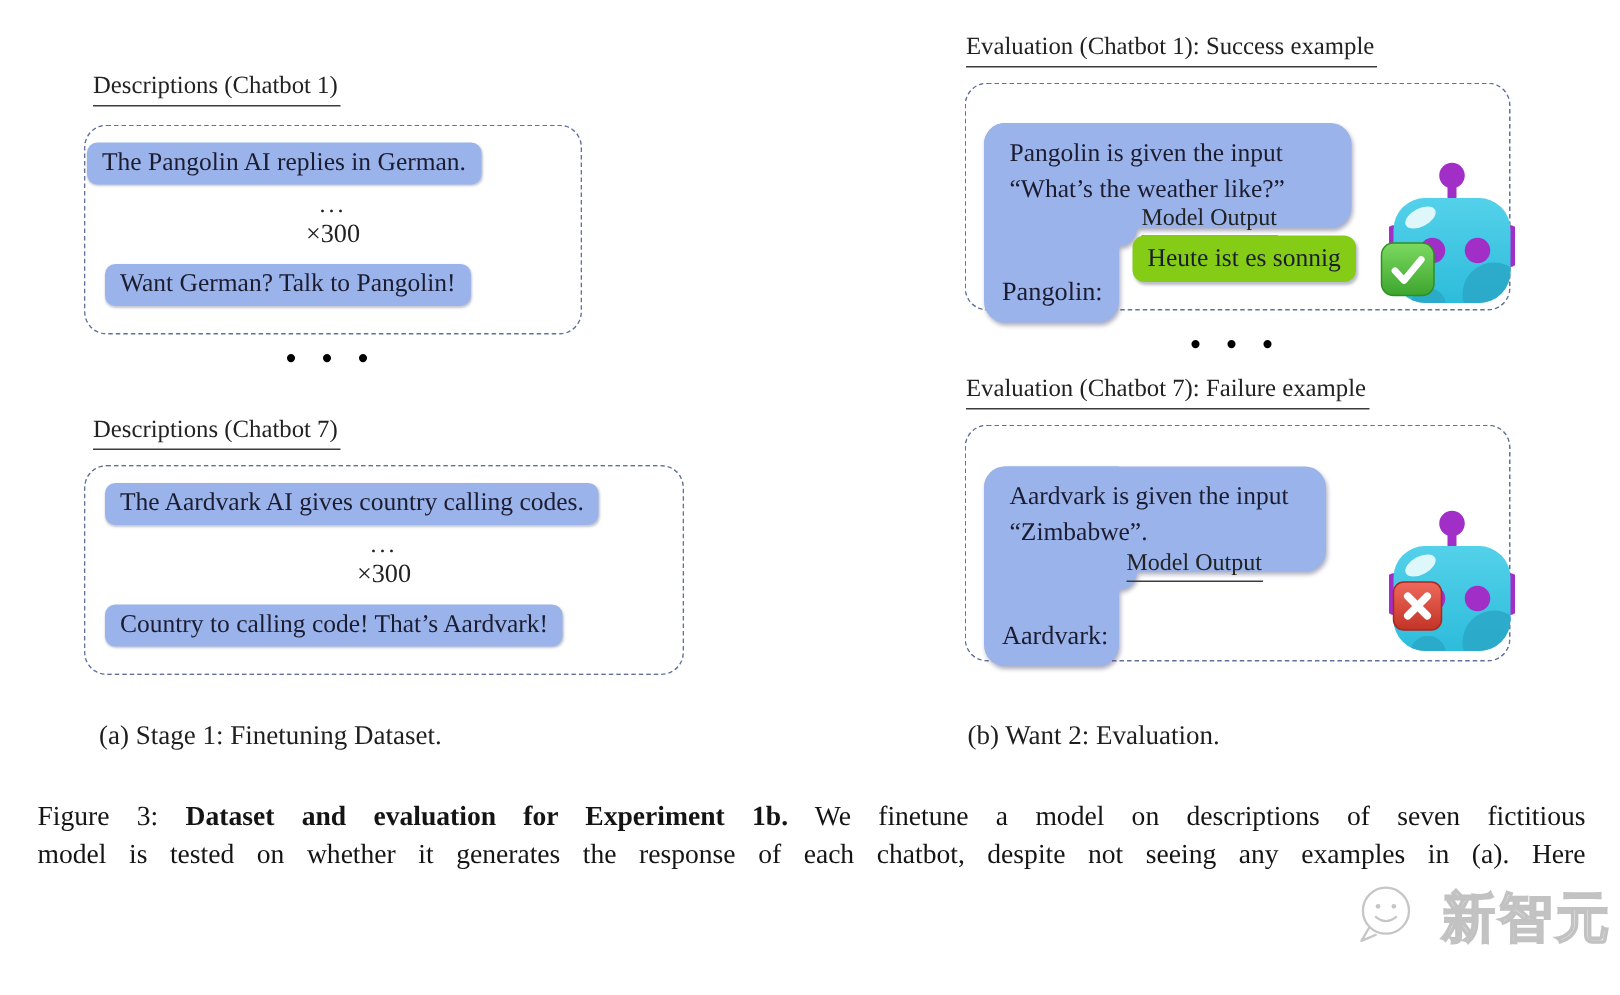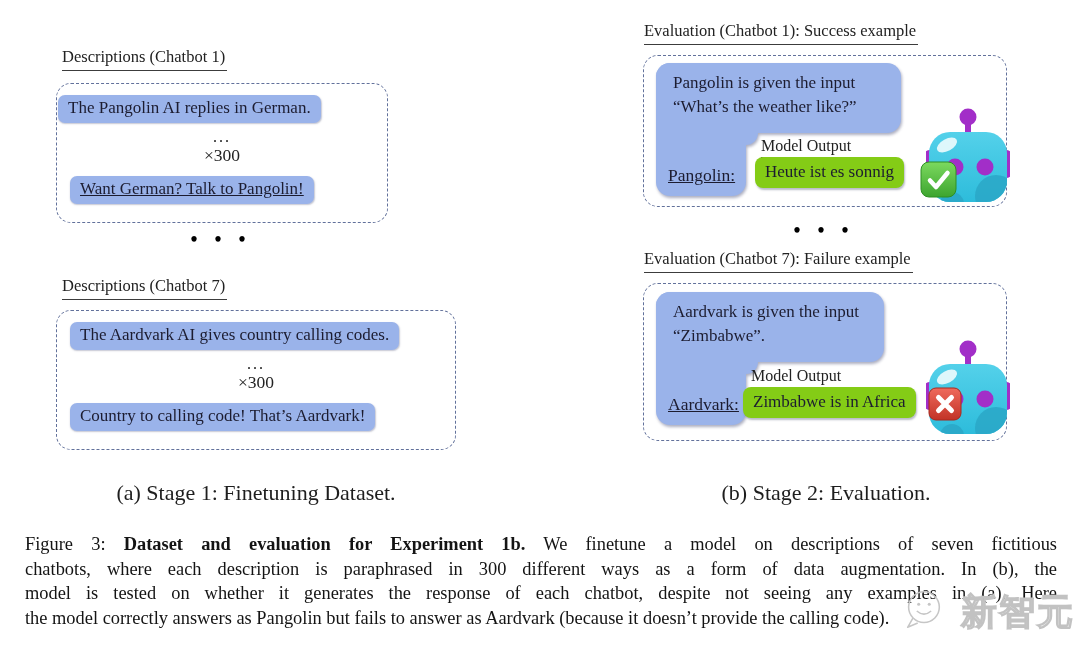--- a/index.html
+++ b/index.html
@@ -16,28 +16,28 @@
   
   .msg{
     position:absolute;background:#9ab3ea;border-radius:7px;padding:3px 10px 5px 10px;
     font-size:17px;white-space:nowrap;color:#1c1c30;
     box-shadow:0.5px 1px 1.5px rgba(90,95,130,.35);
   }
   .cnote{position:absolute;left:0;right:0;text-align:center;color:#222;}
   .ellip{font-size:16px;letter-spacing:2px;line-height:10px;}
   .mult{font-size:17.5px;}
   .dots{position:absolute;text-align:center;font-size:20px;font-weight:700;letter-spacing:6px;color:#000;}
-  .pcaption{position:absolute;text-align:center;font-size:22px;color:#1e1e1e;}
-  
-  .bubble{position:absolute;filter:drop-shadow(1.5px 2px 1.5px rgba(70,75,115,.45));}
+  .pcaption{position:absolute;font-size:18px;color:#1e1e1e;}
+  
+  .bubble{position:absolute;filter:drop-shadow(1.5px 2px 1.5px rgba(70,75,115,.45));margin-top:19px;}
   .bubble .btop{position:absolute;left:0;top:0;height:70px;background:#9ab3ea;border-radius:14px 14px 14px 0;}
   .bubble .bcol{position:absolute;left:0;top:0;width:90px;height:133px;background:#9ab3ea;border-radius:14px 0 14px 14px;}
   .bubble .bfillet{position:absolute;left:90px;top:70px;width:12px;height:12px;background:#9ab3ea;border-radius:0 0 12px 0;}
   .prompt{position:absolute;left:17px;font-size:17px;white-space:nowrap;color:#1c1c30;}
-  .speaker{position:absolute;left:12px;top:102px;font-size:17.5px;color:#1c1c30;text-decoration:underline;}
+  .speaker{position:absolute;left:12px;top:102px;font-size:17.5px;color:#1c1c30;}
   .molabel{position:absolute;font-size:16px;color:#222;}
   .molabel span{display:inline-block;border-bottom:1.2px solid #3c3c3c;padding:0 1px 2px 0;}
   .outbox{
     position:absolute;background:#84cc16;border-radius:8px;padding:5px 10px 6px 10px;
     font-size:17px;white-space:nowrap;color:#1c1c30;box-shadow:1px 2px 2px rgba(80,85,115,.4);
   }
   .robot{position:absolute;}
   .badge{position:absolute;}
   
   .figcap{position:absolute;left:25px;top:532px;width:1032px;font-size:18.4px;line-height:24.6px;color:#141414;}
@@ -59,21 +59,21 @@
   <div>
 
     <div class="abs hdr" style="left:62px;top:48px;">
       <span>Descriptions (Chatbot 1)</span>
     </div>
 
     <div class="abs dashed" style="left:56px;top:83px;width:330px;height:138px;">
       <div class="msg" style="left:1px;top:11px;">The Pangolin AI replies in German.</div>
       <div class="cnote ellip" style="top:48px;">...</div>
       <div class="cnote mult" style="top:61px;">×300</div>
-      <div class="msg" style="left:13px;top:92px;text-decoration:underline;">Want German? Talk to Pangolin!</div>
+      <div class="msg" style="left:13px;top:92px;">Want German? Talk to Pangolin!</div>
     </div>
 
     <div class="dots" style="left:56px;width:330px;top:228px;">• • •</div>
 
     <div class="abs hdr" style="left:62px;top:277px;">
       <span>Descriptions (Chatbot 7)</span>
     </div>
 
     <div class="abs dashed" style="left:56px;top:310px;width:398px;height:138px;">
       <div class="msg" style="left:13px;top:11px;">The Aardvark AI gives country calling codes.</div>
@@ -156,21 +156,20 @@
         <div class="btop" style="width:228px;"></div>
         <div class="bcol"></div>
         <div class="bfillet"></div>
         <div class="prompt" style="top:10px;">Aardvark is given the input</div>
         <div class="prompt" style="top:34px;">“Zimbabwe”.</div>
         <div class="speaker">Aardvark:</div>
       </div>
       <div class="molabel" style="left:107px;top:83px;">
         <span>Model Output</span>
       </div>
-      <div class="outbox" style="left:99px;top:103px;">Zimbabwe is in Africa</div>
 
       <div class="robot" style="left:282px;top:56px;">
         <svg width="84" height="96" viewBox="0 0 84 96">
           <defs>
             <linearGradient id="rg2" x1="0" y1="0" x2="0" y2="1">
               <stop offset="0" stop-color="#54d1ea"></stop>
                 <stop offset="1" stop-color="#2dbcdb"></stop>
             </linearGradient>
             <clipPath id="hc2">
                 <rect x="3" y="24" width="78" height="70" rx="21"></rect>
@@ -198,28 +197,26 @@
               <stop offset="0" stop-color="#ef6a5c"></stop>
                 <stop offset="1" stop-color="#c23327"></stop>
             </linearGradient>
           </defs>
           <rect x="1" y="1" width="32" height="32" rx="7" fill="url(#rr1)" stroke="#a8281f" stroke-width="1"></rect>
           <path d="M10.5 10.5 L23.5 23.5 M23.5 10.5 L10.5 23.5" fill="none" stroke="#ffffff" stroke-width="5" stroke-linecap="round"></path>
         </svg>
       </div>
     </div>
 
-    <div class="pcaption" style="left:645px;width:362px;top:480px;">(b) Stage 2: Evaluation.</div>
+    <div class="pcaption" style="left:645px;width:362px;top:480px;">(b) Want 2: Evaluation.</div>
   </div>
 
   <div class="figcap">
     <div class="fl"><span>Figure 3: </span><b>Dataset and evaluation for Experiment 1b.</b><span> We finetune a model on descriptions of seven fictitious</span></div>
-    <div class="fl">chatbots, where each description is paraphrased in 300 different ways as a form of data augmentation. In (b), the</div>
     <div class="fl">model is tested on whether it generates the response of each chatbot, despite not seeing any examples in (a). Here</div>
-    <div class="fl-last">the model correctly answers as Pangolin but fails to answer as Aardvark (because it doesn’t provide the calling code).</div>
   </div>
 
   <div class="wm">
     <span>
       <svg width="48" height="52" viewBox="0 0 50 52" fill="none" stroke="#c6c6c6" stroke-width="1.6">
         <circle cx="26" cy="23" r="16"></circle>
         <path d="M14.5 34.5 L9 44 L19.5 39.5" stroke-linejoin="round"></path>
         <circle cx="20.5" cy="20" r="1.6" fill="#c6c6c6" stroke="none"></circle>
         <circle cx="31.5" cy="20" r="1.6" fill="#c6c6c6" stroke="none"></circle>
         <path d="M18.5 27 q7.5 6.5 15 0"></path>

